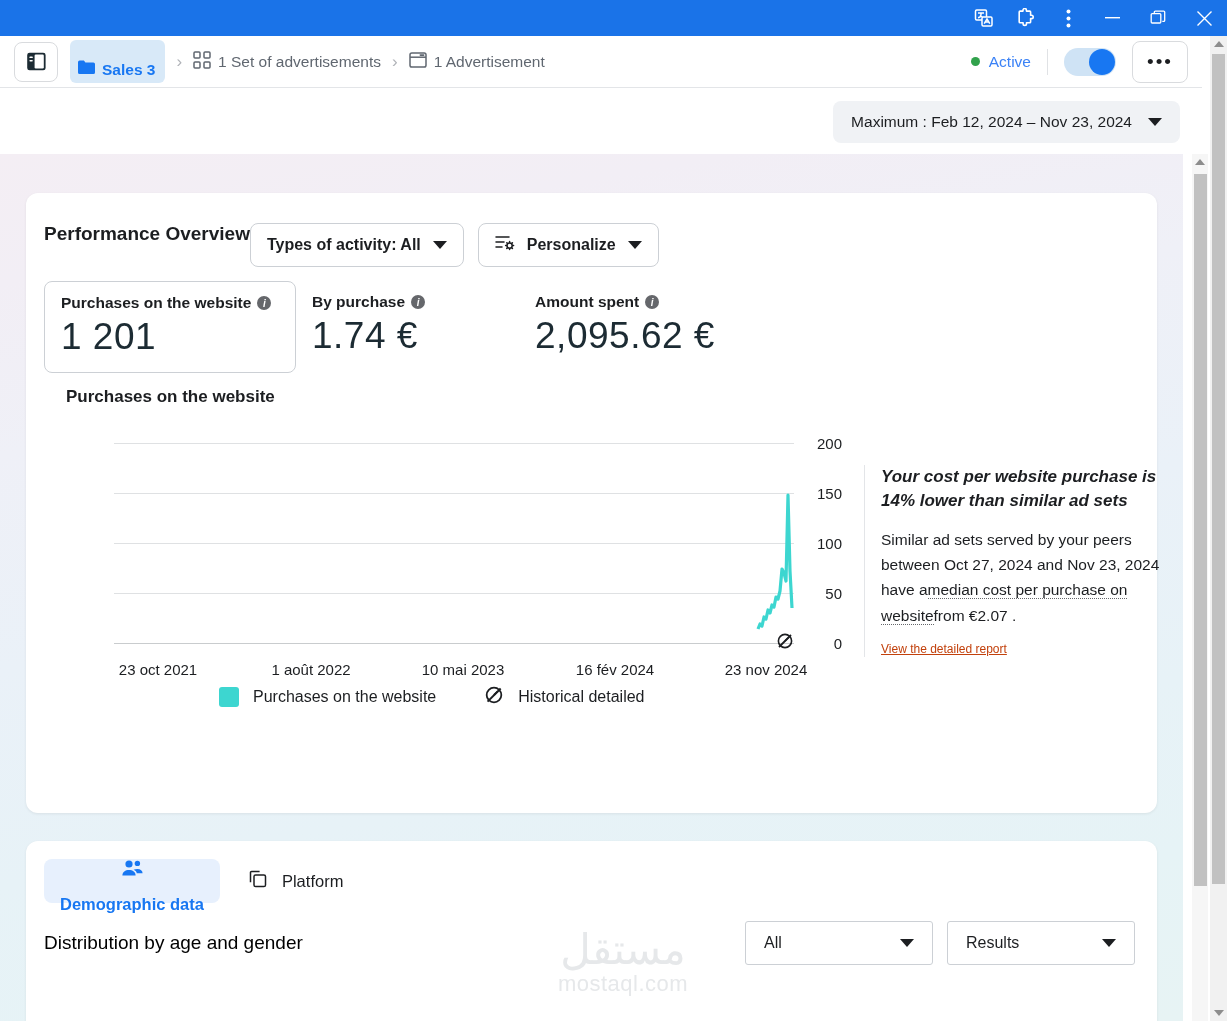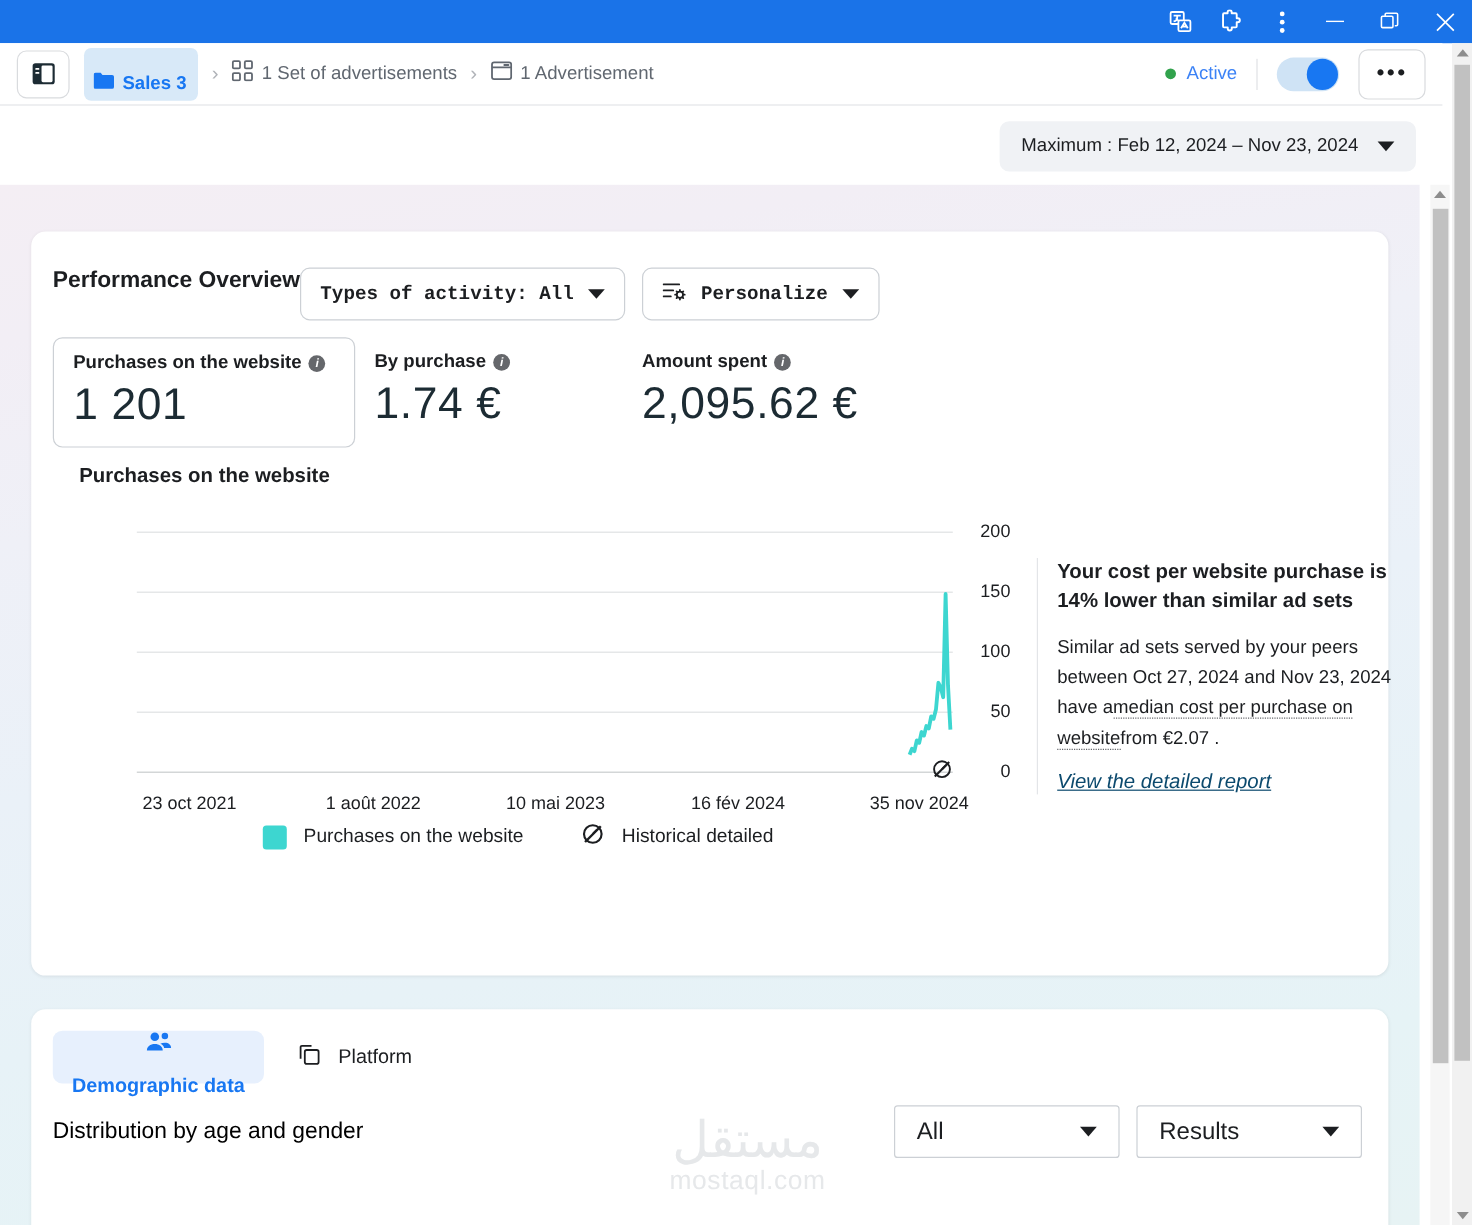--- a/index.html
+++ b/index.html
@@ -123,21 +123,21 @@
   }
   #card-perf { margin-top: 39px; height: 620px; position: relative; padding: 0; }
   #card-demo { margin-top: 28px; height: 260px; position: relative; }
 
   .card-head {
     display: flex; align-items: flex-start;
     justify-content: flex-start;
     padding: 30px 22px 0 18px;
   }
   .card-title { font-size: 19px; font-weight: bold; color: #1c1e21; }
-  .head-btns { display: flex; gap: 14px; font-family: Liberation Mono, monospace; }
+  .head-btns { display: flex; gap: 14px; }
   .pill-btn {
     border: 1px solid #ccd0d5; border-radius: 8px;
     background: #fff; height: 44px;
     display: flex; align-items: center; gap: 12px;
     padding: 0 16px;
     font-size: 16px; font-weight: bold; color: #1c1e21;
     white-space: nowrap;
   }
   .caret { width: 0; height: 0; border-left: 7px solid transparent;
            border-right: 7px solid transparent; border-top: 8px solid #1c1e21; }
@@ -194,49 +194,50 @@
 
   
   .insight {
     position: absolute; top: 272px; left: 838px;
     width: 300px; padding-left: 16px;
     border-left: 1px solid #e3e5e8;
   }
   .insight-title {
     font-size: 17px; font-weight: bold; color: #1c1e21;
     line-height: 1.42;
+    font-style: italic;
   }
   .insight-body {
     font-size: 15.5px; color: #1c1e21;
     line-height: 1.62; margin-top: 14px;
   }
   .dotted { border-bottom: 1px dotted #65676b; }
   .insight-link {
     display: inline-block; margin-top: 14px;
-    font-size: 17px; color: #0c4a6e; font-style: italic;
+    font-size: 12px; color: #c2410c;
   }
 
   
   .tabs { display: flex; align-items: center; gap: 12px; padding: 18px 0 0 18px; }
   .tab {
     display: flex; align-items: center; gap: 14px;
     height: 44px; padding: 0 16px; border-radius: 8px;
     font-size: 16.5px; color: #1c1e21;
   }
   .tab.sel { background: #e7f0fd; color: #1877f2; font-weight: bold; flex-direction: column; }
   .demo-head {
     display: flex; align-items: center; justify-content: space-between;
     padding: 18px 22px 0 18px;
   }
   .demo-title { font-size: 19px; font-weight: normal; color: #000000; }
   .sel-btn {
     border: 1px solid #ccd0d5; border-radius: 3px; background: #fff;
     height: 44px; width: 188px;
     display: flex; align-items: center; justify-content: space-between;
-    padding: 0 18px; font-size: 20px; color: #1c1e21;
+    padding: 0 18px; font-size: 16px; color: #1c1e21;
   }
 
   
   .watermark {
     position: absolute; left: 528px; top: 930px;
     width: 190px; text-align: center;
     color: #e6e8ea; user-select: none; pointer-events: none;
   }
   .wm-ar { font-size: 42px; line-height: 1; direction: rtl; }
   .wm-en { font-size: 22px; line-height: 1.2; letter-spacing: 0.5px; }
@@ -448,21 +449,21 @@
           <circle cx="9" cy="9" r="6.6"></circle>
           <path d="M9 9l3.3-3.3"></path>
           <path d="M3 15L15 3" stroke-width="1.8"></path>
         </svg>
       </div>
 
       <div class="xtick" style="left:116px; top:240px;">23 oct 2021</div>
       <div class="xtick" style="left:269px; top:240px;">1 août 2022</div>
       <div class="xtick" style="left:421px; top:240px;">10 mai 2023</div>
       <div class="xtick" style="left:573px; top:240px;">16 fév 2024</div>
-      <div class="xtick" style="left:724px; top:240px;">35 nov 2024</div>
+      <div class="xtick" style="left:724px; top:240px;">23 nov 2024</div>
     </div>
 
     <div class="legend">
       <div class="legend-item">
         <span class="swatch" style="background:#3dd6d0;"></span>
         <span>Purchases on the website</span>
       </div>
       <div class="legend-item">
         <span>
           <svg width="20" height="20" viewBox="0 0 18 18" fill="none" stroke="#1c1e21" stroke-width="1.6">

